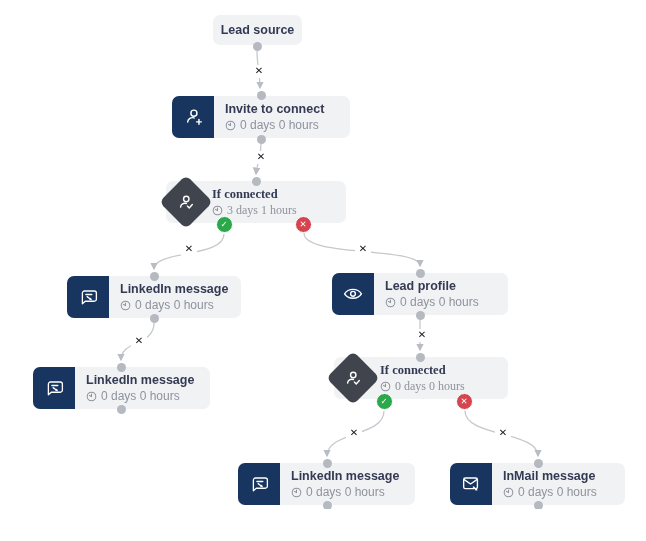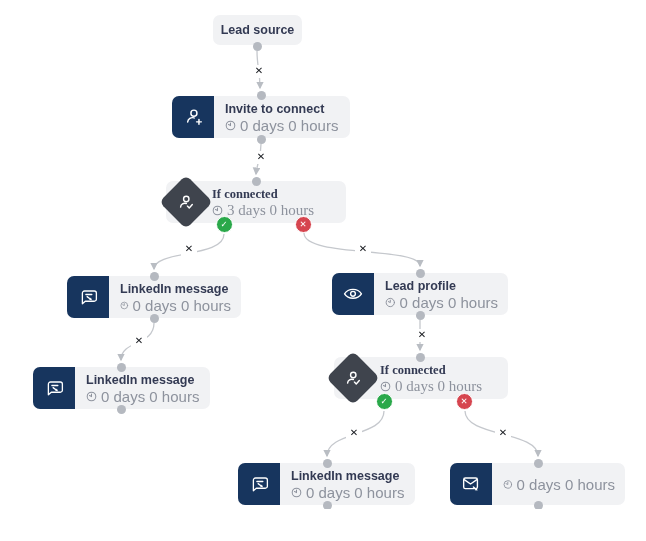--- a/index.html
+++ b/index.html
@@ -20,21 +20,21 @@
   .node-body{
     display:flex;flex-direction:column;justify-content:center;
     padding:4px 10px 4px 11px;min-width:0;
   }
   .node-body.cond-pad{padding-left:46px;font-family:Liberation Serif, serif;}
   .node-title{
     font-size:12.5px;font-weight:700;color:#333a53;line-height:16px;white-space:nowrap;
   }
   .node-delay{
     display:flex;align-items:center;gap:4px;
-    font-size:15px;color:#8d929d;line-height:15px;white-space:nowrap;margin-top:1px;
+    font-size:12px;color:#8d929d;line-height:15px;white-space:nowrap;margin-top:1px;
   }
   .lead-title{font-size:12.5px;font-weight:700;color:#333a53;}
   .diamond{
     position:absolute;z-index:3;width:38px;height:38px;background:#3f444d;border-radius:6px;
     transform:rotate(45deg);display:flex;align-items:center;justify-content:center;
   }
   .diamond .dicon{transform:rotate(-45deg);display:flex;}
   .port{
     position:absolute;z-index:4;width:9px;height:9px;border-radius:50%;
     background:#b5b9c0;cursor:pointer;
@@ -102,21 +102,21 @@
   </div>
 
   <div class="node" style="left:166px;top:181px;width:180px;height:42px">
     <div class="node-body cond-pad">
       <div class="node-title">If connected</div>
       <div class="node-delay">
         <svg width="11" height="11" viewBox="0 0 12 12" fill="none" stroke="#8d929d" stroke-width="1.1" stroke-linecap="round">
           <circle cx="6" cy="6" r="4.7"></circle>
             <path d="M6 3.3 V6 L3.8 5"></path>
         </svg>
-        <span>3 days 0 hours</span>
+        <span>3 days 1 hours</span>
       </div>
     </div>
   </div>
   <div class="diamond" style="left:167px;top:183px">
     <span class="dicon">
       <svg width="21" height="21" viewBox="0 0 24 24" fill="none" stroke="#ffffff" stroke-width="1.6" stroke-linecap="round" stroke-linejoin="round">
         <circle cx="12.3" cy="7.8" r="3.1"></circle>
         <path d="M5.8 17 C6.1 13.6 9.3 11.8 12.4 12.9"></path>
         <path d="M13.6 15.9 l2.1 2.1 l3.5 -3.9"></path>
       </svg>
@@ -242,20 +242,21 @@
   <div class="node" style="left:450px;top:463px;width:175px;height:42px">
     <div class="icon-block">
       <svg width="22" height="22" viewBox="0 0 24 24" fill="none" stroke="#ffffff" stroke-width="1.5" stroke-linecap="round" stroke-linejoin="round">
         <rect x="4" y="5.5" width="15" height="11.5" rx="1.8"></rect>
         <path d="M4.6 7.2 L11.5 12 L18.4 7.2"></path>
         <path d="M14.6 15.2 L17.6 17.8"></path>
         <path d="M19.3 19 l-3.2 -0.3 2 -2.4 z" fill="#ffffff" stroke="none"></path>
       </svg>
     </div>
     <div class="node-body">
+      <div class="node-title">InMail message</div>
       <div class="node-delay">
         <svg width="11" height="11" viewBox="0 0 12 12" fill="none" stroke="#8d929d" stroke-width="1.1" stroke-linecap="round">
           <circle cx="6" cy="6" r="4.7"></circle>
             <path d="M6 3.3 V6 L3.8 5"></path>
         </svg>
         <span>0 days 0 hours</span>
       </div>
     </div>
   </div>
 

